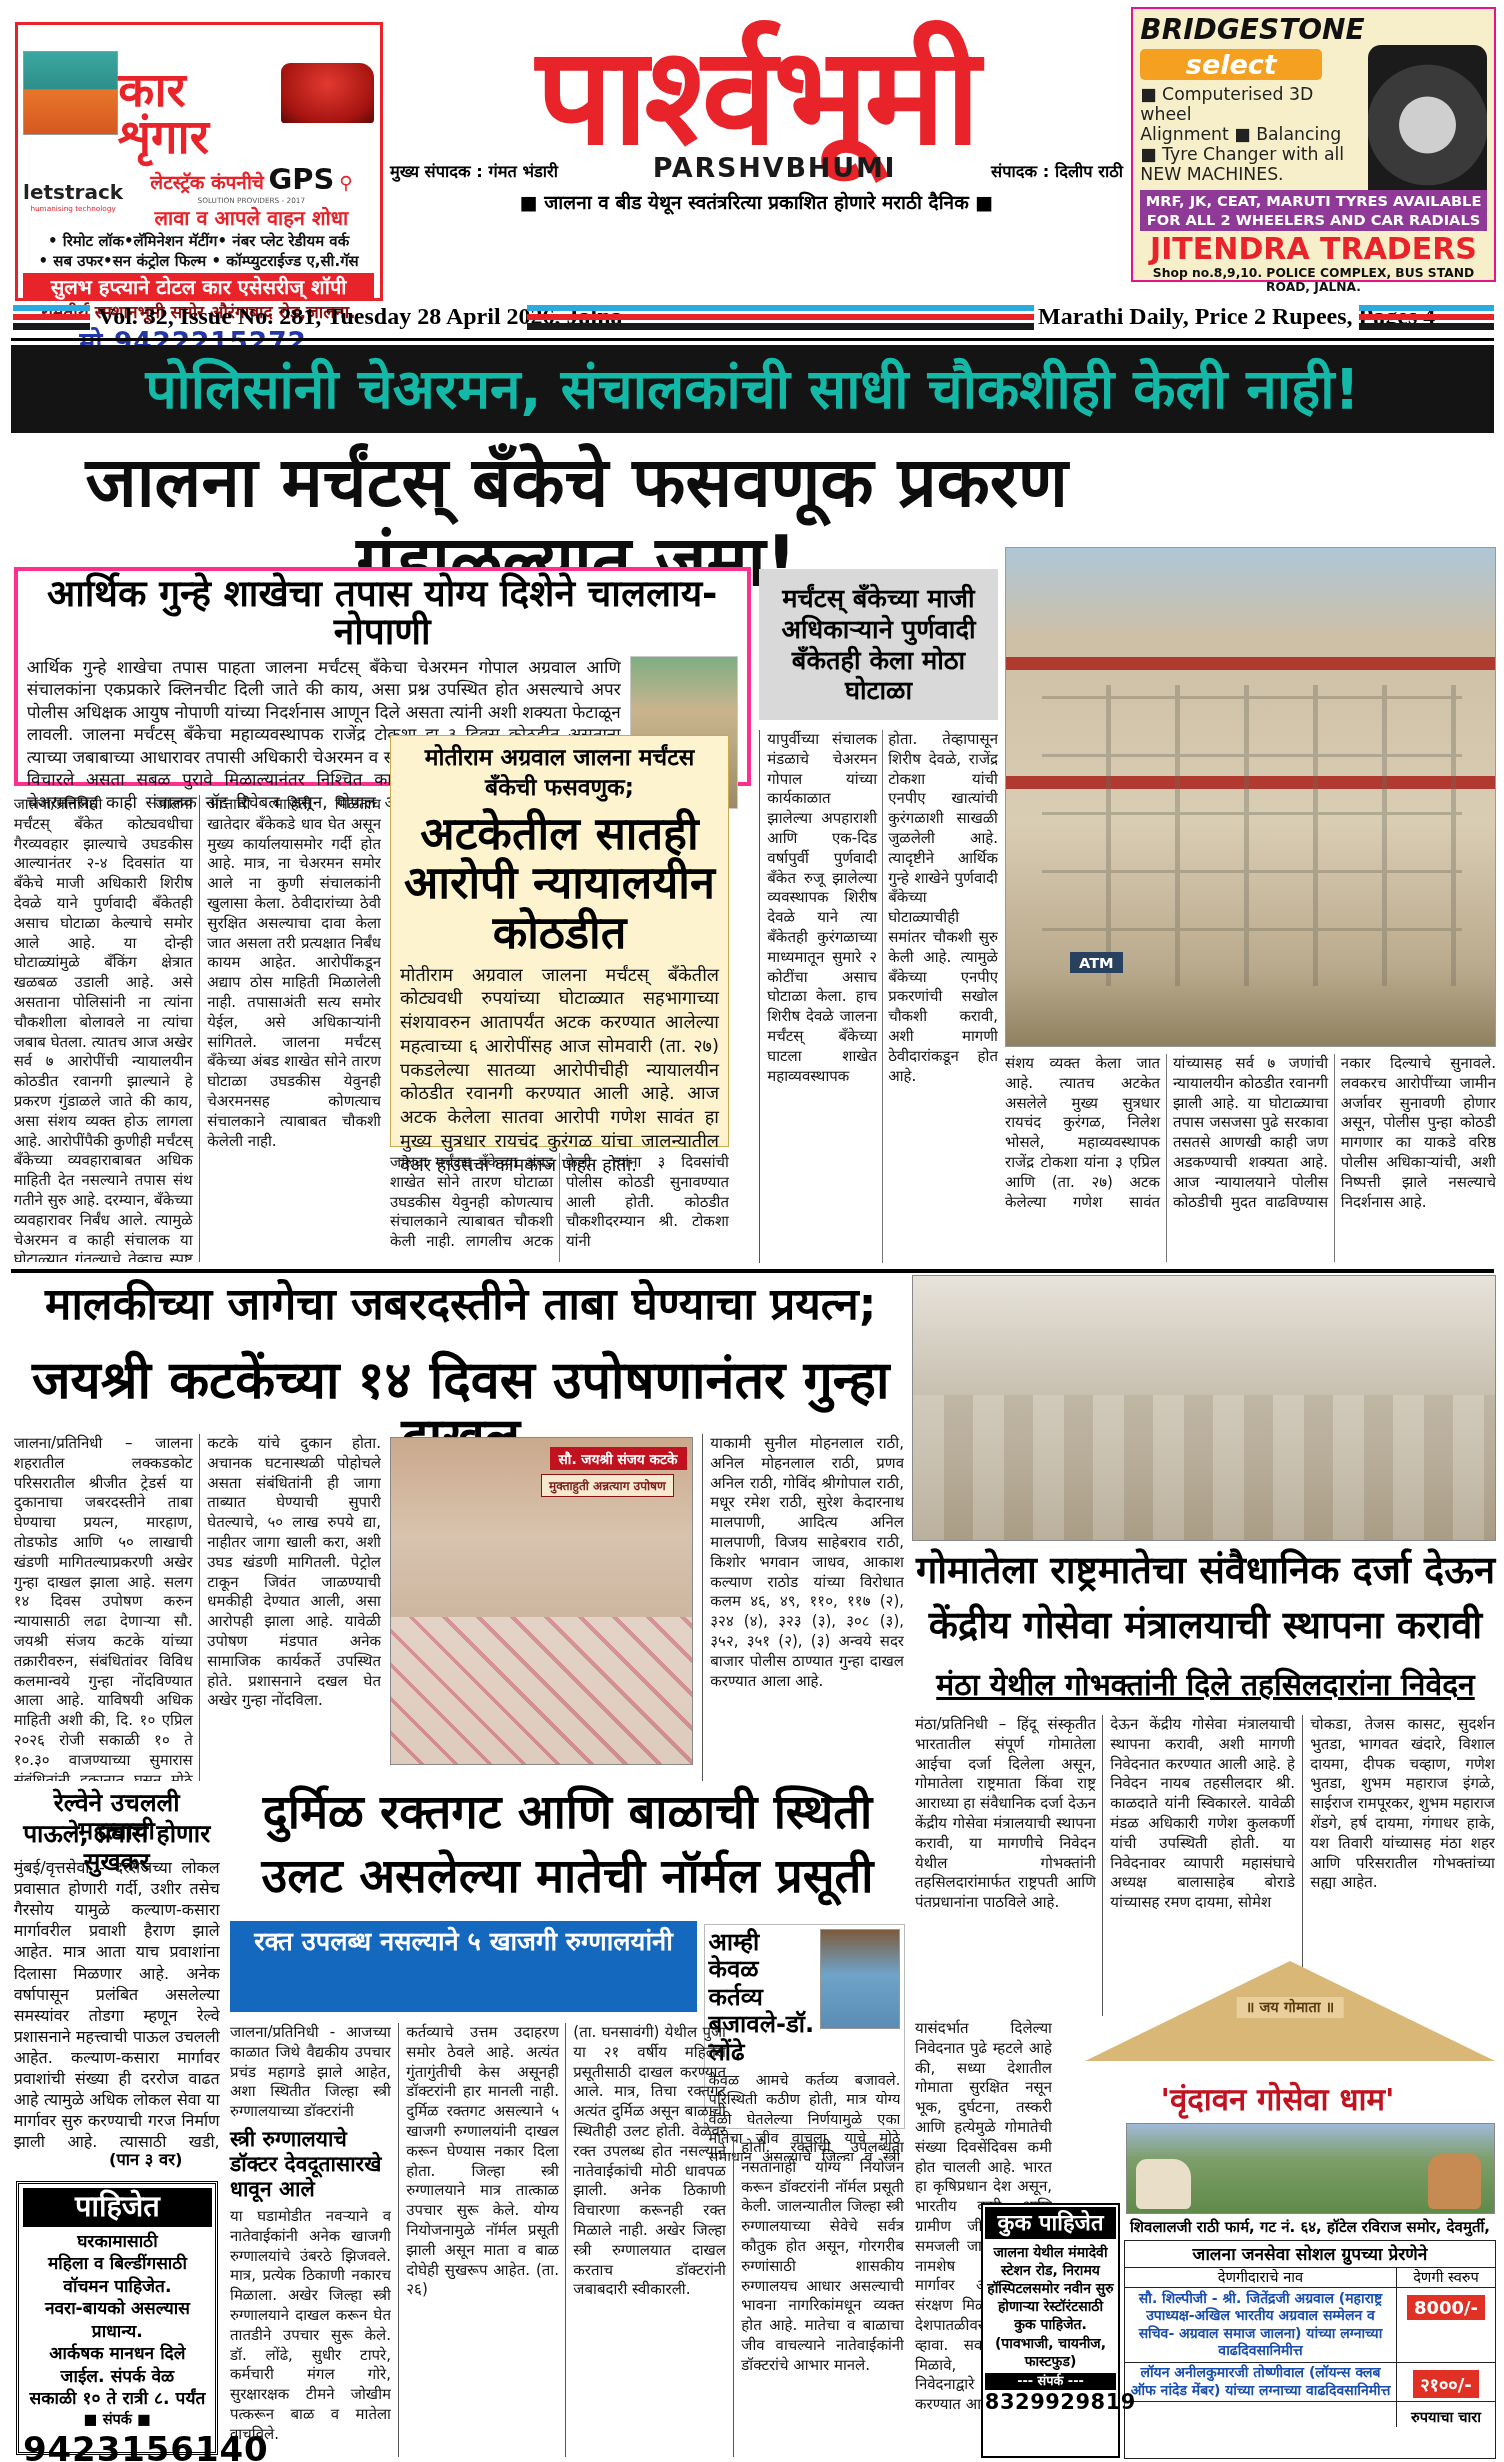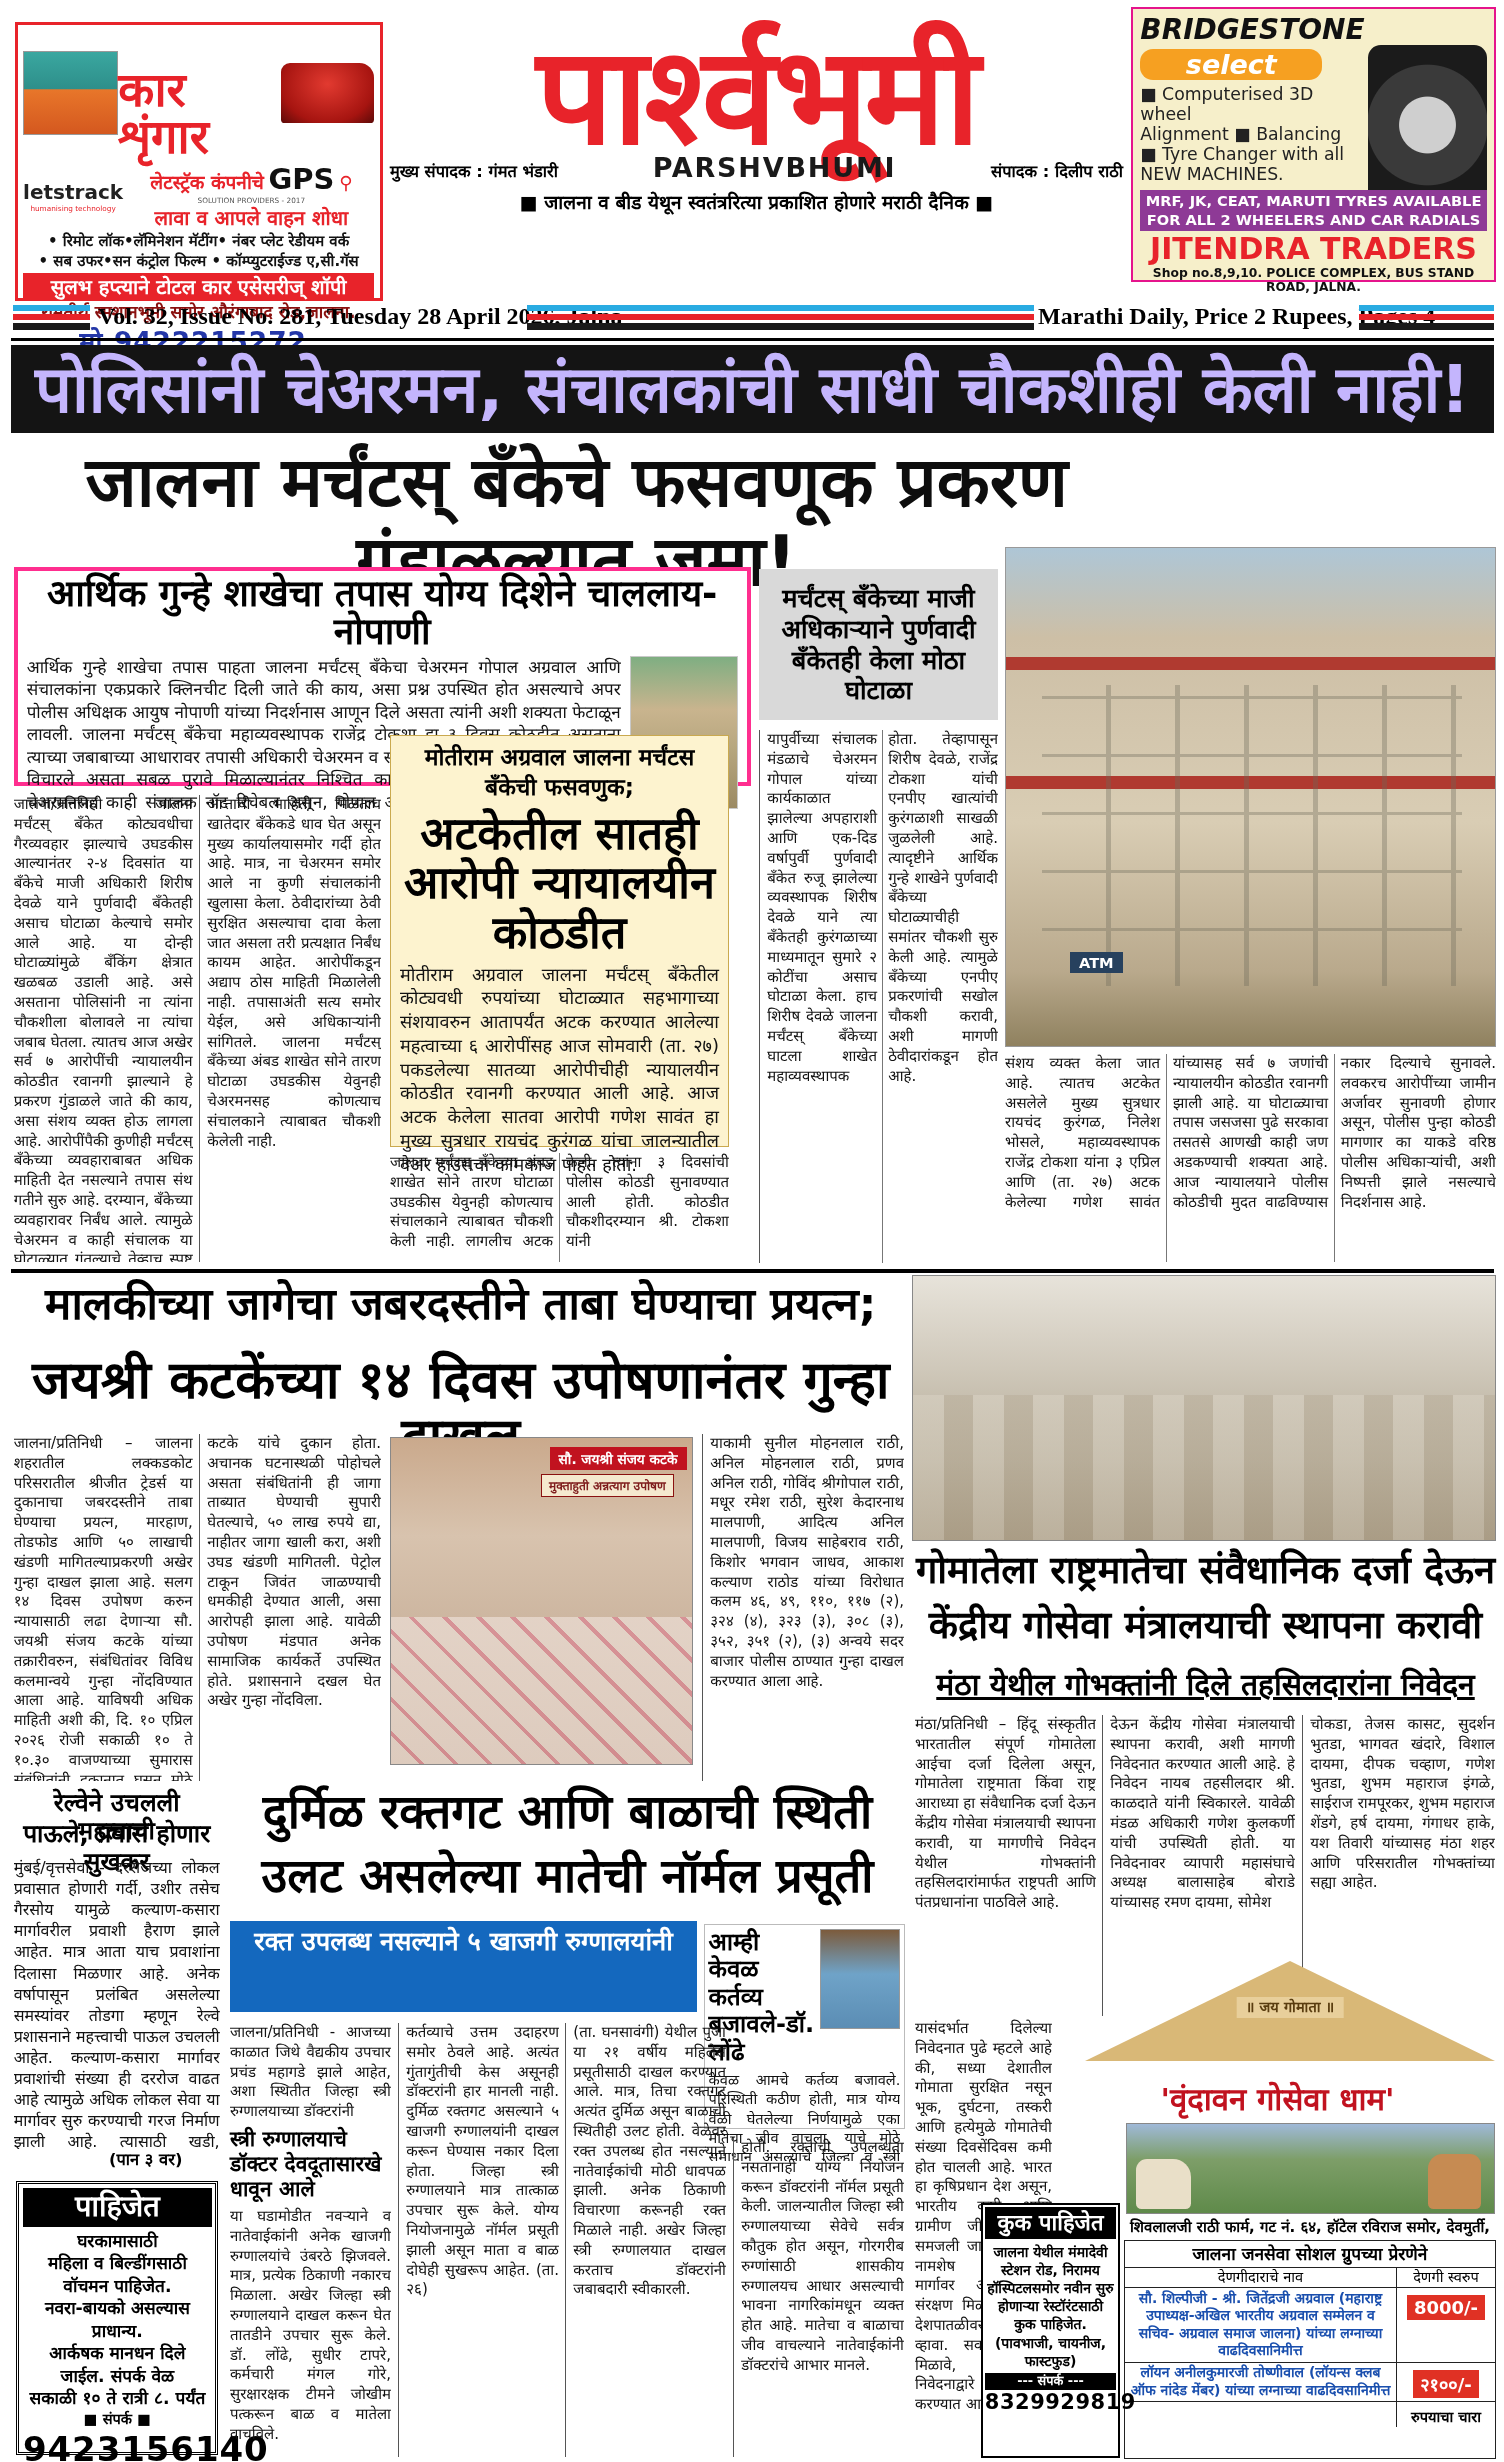--- a/index.html
+++ b/index.html
@@ -56,21 +56,21 @@
       <div class="b" style="font-size:27px;letter-spacing:1.8px;color:#1a1a1a;">PARSHVBHUMI</div>
       <div class="b dev" style="font-size:16.4px;">संपादक : दिलीप राठी</div>
     </div>
     <div class="b dev ctr" style="font-size:19px;margin-top:7.3px;">■ जालना व बीड येथून स्वतंत्ररित्या प्रकाशित होणारे मराठी दैनिक ■</div>
   </div>
 
   <div class="abs" style="left:1131px;top:7.3px;width:365px;height:275px;border:2.7px solid #e5148c;background:#f6efca;padding:3.6px 7.3px;">
     <div style="position:absolute;right:7.3px;top:36px;width:119px;height:160px;background:radial-gradient(circle at 50% 50%,#cfcfcf 0 28%,#3a3a3a 29% 60%,#1b1b1b 61% 100%);border-radius:12.8px;"></div>
     <div style="width:228px;">
       <div class="b" style="font-size:28px;font-style:italic;color:#111;">BRIDGESTONE</div>
-      <div style="background:#f6a021;color:#fff;font-weight:bold;font-style:italic;font-size:27px;text-align:center;border-radius:13px;width:182px;margin:3.6px 0;">select</div>
+      <div style="background:#f6a021;color:#fff;font-weight:bold;font-style:italic;font-size:27px;text-align:center;border-radius:5px;width:182px;margin:3.6px 0;">select</div>
       <div style="font-size:17.3px;color:#222;">■ Computerised 3D wheel</div>
       <div style="font-size:17.3px;color:#222;">Alignment ■ Balancing</div>
       <div style="font-size:17.3px;color:#222;">■ Tyre Changer with all</div>
       <div style="font-size:17.3px;color:#222;">NEW MACHINES.</div>
     </div>
     <div style="background:#8e3a96;color:#fff;text-align:center;font-weight:bold;font-size:14.6px;line-height:1.25;margin-top:5.5px;padding:2.7px 0;position:relative;z-index:2;">
       <div>MRF, JK, CEAT, MARUTI TYRES AVAILABLE</div>
       <div>FOR ALL 2 WHEELERS AND CAR RADIALS</div>
     </div>
     <div class="b ctr" style="color:#e8232a;font-size:30px;position:relative;z-index:2;">JITENDRA TRADERS</div>
@@ -90,21 +90,21 @@
     </div>
   <div class="abs serif b" style="left:1038px;top:303px;font-size:24px;">Marathi Daily, Price 2 Rupees, Pages 4</div>
   <div class="abs stripes" style="left:1359px;top:305px;width:135px;">
       <span class="s1"></span>
       <span class="s2"></span>
       <span class="s3"></span>
     </div>
   <div class="abs" style="left:11px;top:338px;width:1483px;height:2.7px;background:#000;"></div>
 
   <div class="abs" style="left:11px;top:345px;width:1483px;height:88px;background:#141414;display:flex;align-items:center;justify-content:center;">
-    <span class="b dev" style="color:#c4b5fd;font-size:65px;line-height:1;">पोलिसांनी चेअरमन, संचालकांची साधी चौकशीही केली नाही!</span>
+    <span class="b dev" style="color:#14b8a6;font-size:55px;line-height:1;">पोलिसांनी चेअरमन, संचालकांची साधी चौकशीही केली नाही!</span>
   </div>
 
   <div class="abs b dev ctr" style="left:13.7px;top:443px;width:1126px;font-size:69px;line-height:1.15;color:#0d0d0d;">जालना मर्चंटस् बँकेचे फसवणूक प्रकरण गुंडाळल्यात जमा!</div>
 
   <div class="abs" style="left:13.7px;top:567px;width:737px;height:219px;border:4.6px solid #ff2e8f;padding:3.6px 9px;background:#fff;">
     <div class="b dev ctr" style="font-size:37px;line-height:1.05;">आर्थिक गुन्हे शाखेचा तपास योग्य दिशेने चाललाय-नोपाणी</div>
     <div style="display:flex;gap:9px;margin-top:3.6px;">
       <div class="dev body-txt" style="flex:1;font-size:17px;height:155px;overflow:hidden;">आर्थिक गुन्हे शाखेचा तपास पाहता जालना मर्चंटस् बँकेचा चेअरमन गोपाल अग्रवाल आणि संचालकांना एकप्रकारे क्लिनचीट दिली जाते की काय, असा प्रश्न उपस्थित होत असल्याचे अपर पोलीस अधिक्षक आयुष नोपाणी यांच्या निदर्शनास आणून दिले असता त्यांनी अशी शक्यता फेटाळून लावली. जालना मर्चंटस् बँकेचा महाव्यवस्थापक राजेंद्र टोकशा हा ३ दिवस कोठडीत असताना त्याच्या जबाबाच्या आधारावर तपासी अधिकारी चेअरमन व संचालकांपर्यंत का पोहचले नाहीत, असे विचारले असता सबळ पुरावे मिळाल्यानंतर निश्चित कारवाई होईल, असे त्यांनी सांगितले. चेअरमनसह काही संचालक नॉट रिचेबल असून, गोपाल अग्रवाल हे परदेशात निघून जाण्याच्या तयारीत असल्याचे कानावर आले आहे, असे सांगताच कुणी कुठेही पळून गेला तरी पुरावे मिळताच पोलीस त्यांच्यापर्यंत पोहचतील, असे श्री. नोपाणी यांनी स्पष्ट केले.</div>
       <div style="width:108px;height:153px;background:linear-gradient(180deg,#7fae82 0%,#c9b48e 35%,#b7a77f 60%,#9b8a63 100%);border:1.8px solid #c9c9c9;"></div>
     </div>

